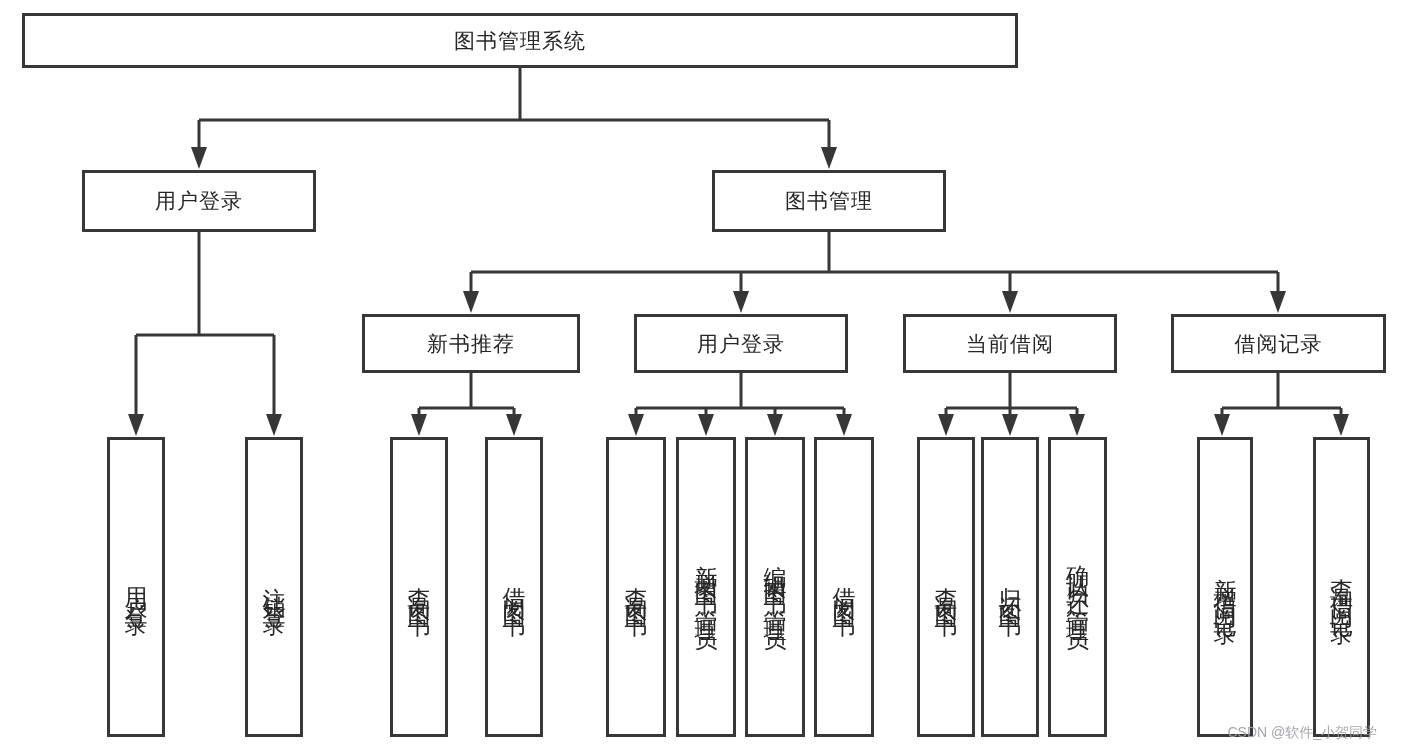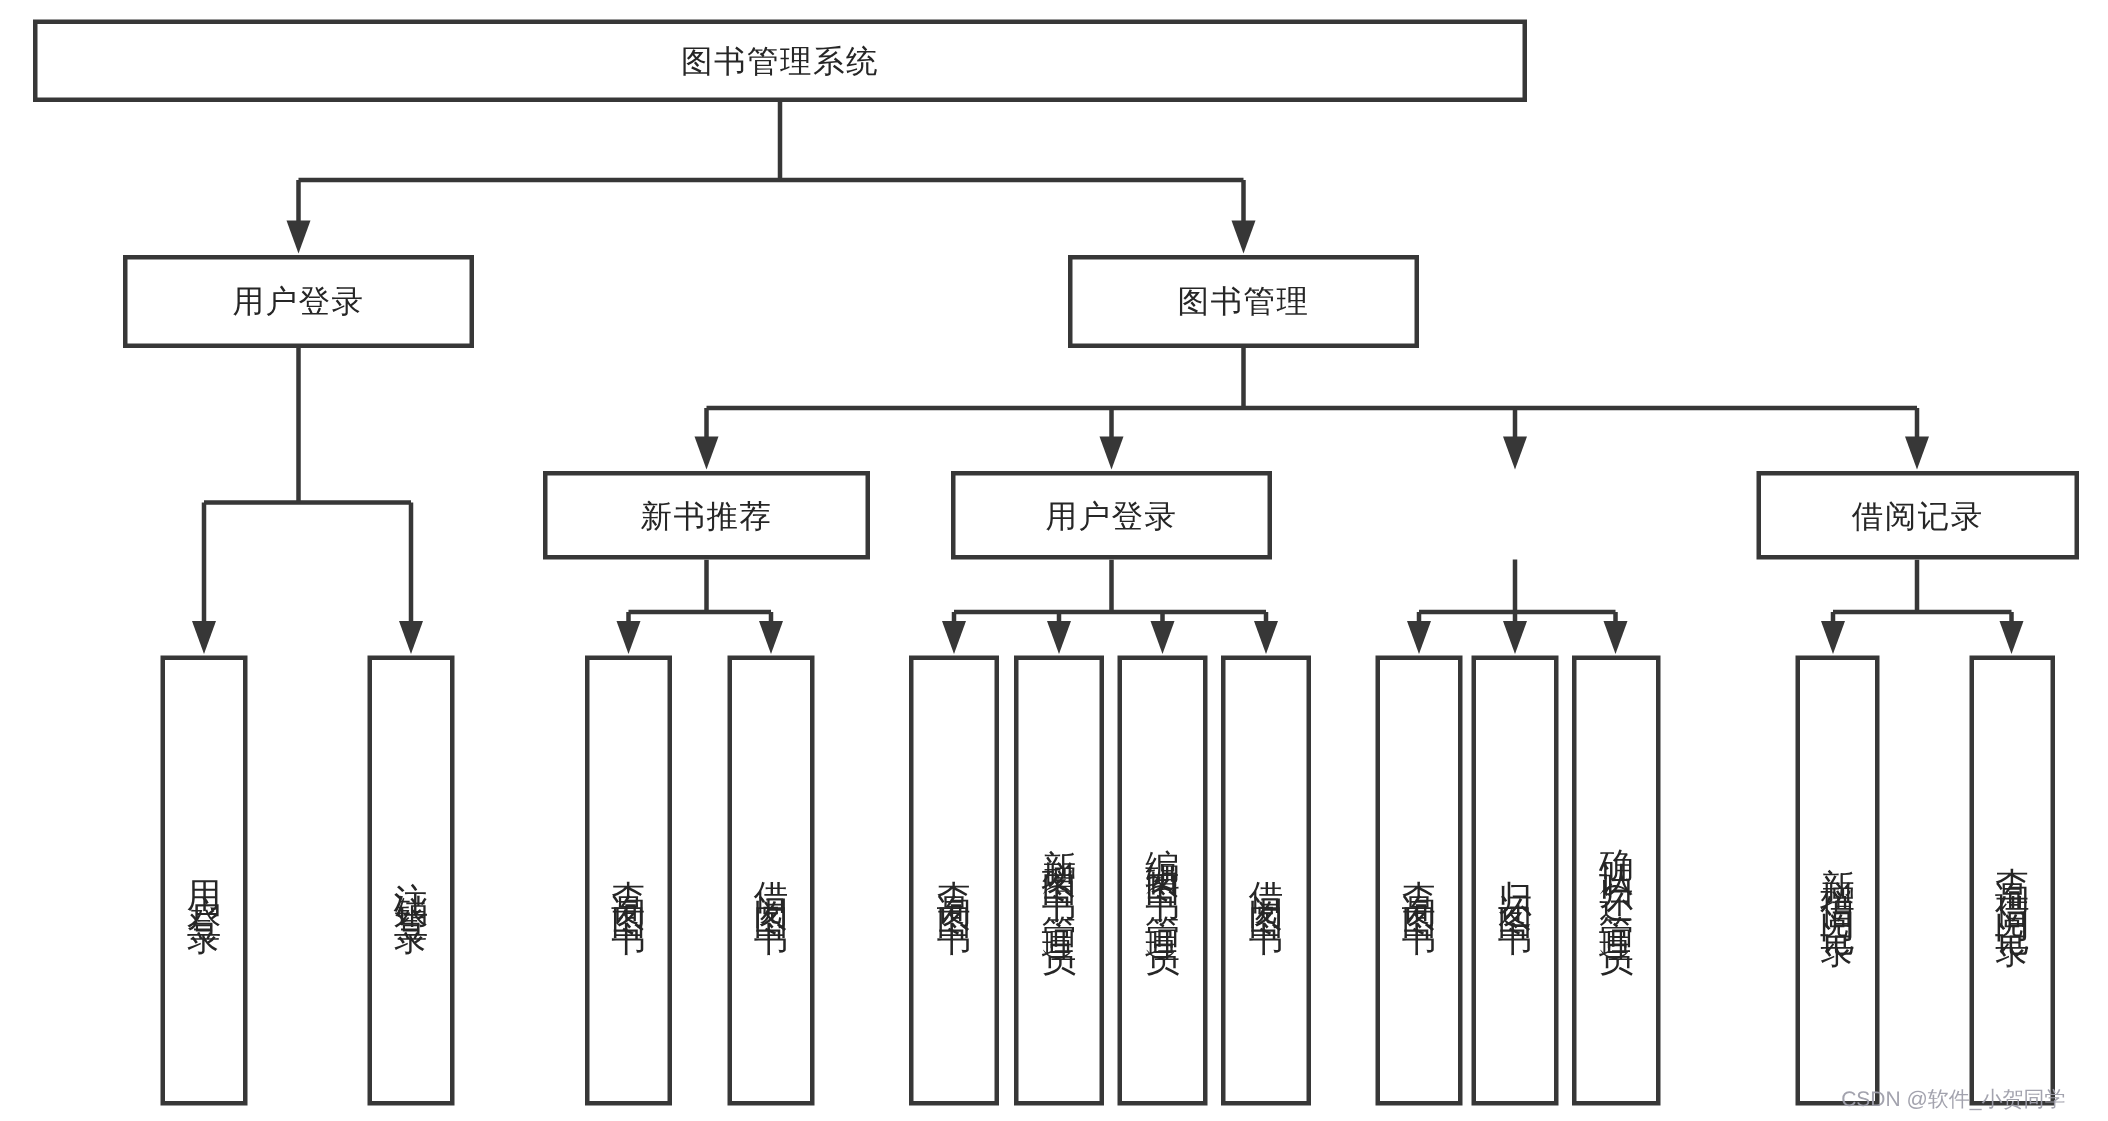--- a/index.html
+++ b/index.html
@@ -115,20 +115,23 @@
   <div class="box n-l2b">
     <span class="hlabel">图书管理</span>
   </div>
 
   <div class="box n-l3a">
     <span class="hlabel">新书推荐</span>
   </div>
   <div class="box n-l3b">
     <span class="hlabel">用户登录</span>
   </div>
+  <div class="box n-l3c">
+    <span class="hlabel">当前借阅</span>
+  </div>
   <div class="box n-l3d">
     <span class="hlabel">借阅记录</span>
   </div>
 
   <div class="box vbox g1a">
     <span class="vlabel">用户登录</span>
   </div>
   <div class="box vbox g1b">
     <span class="vlabel">注销登录</span>
   </div>

